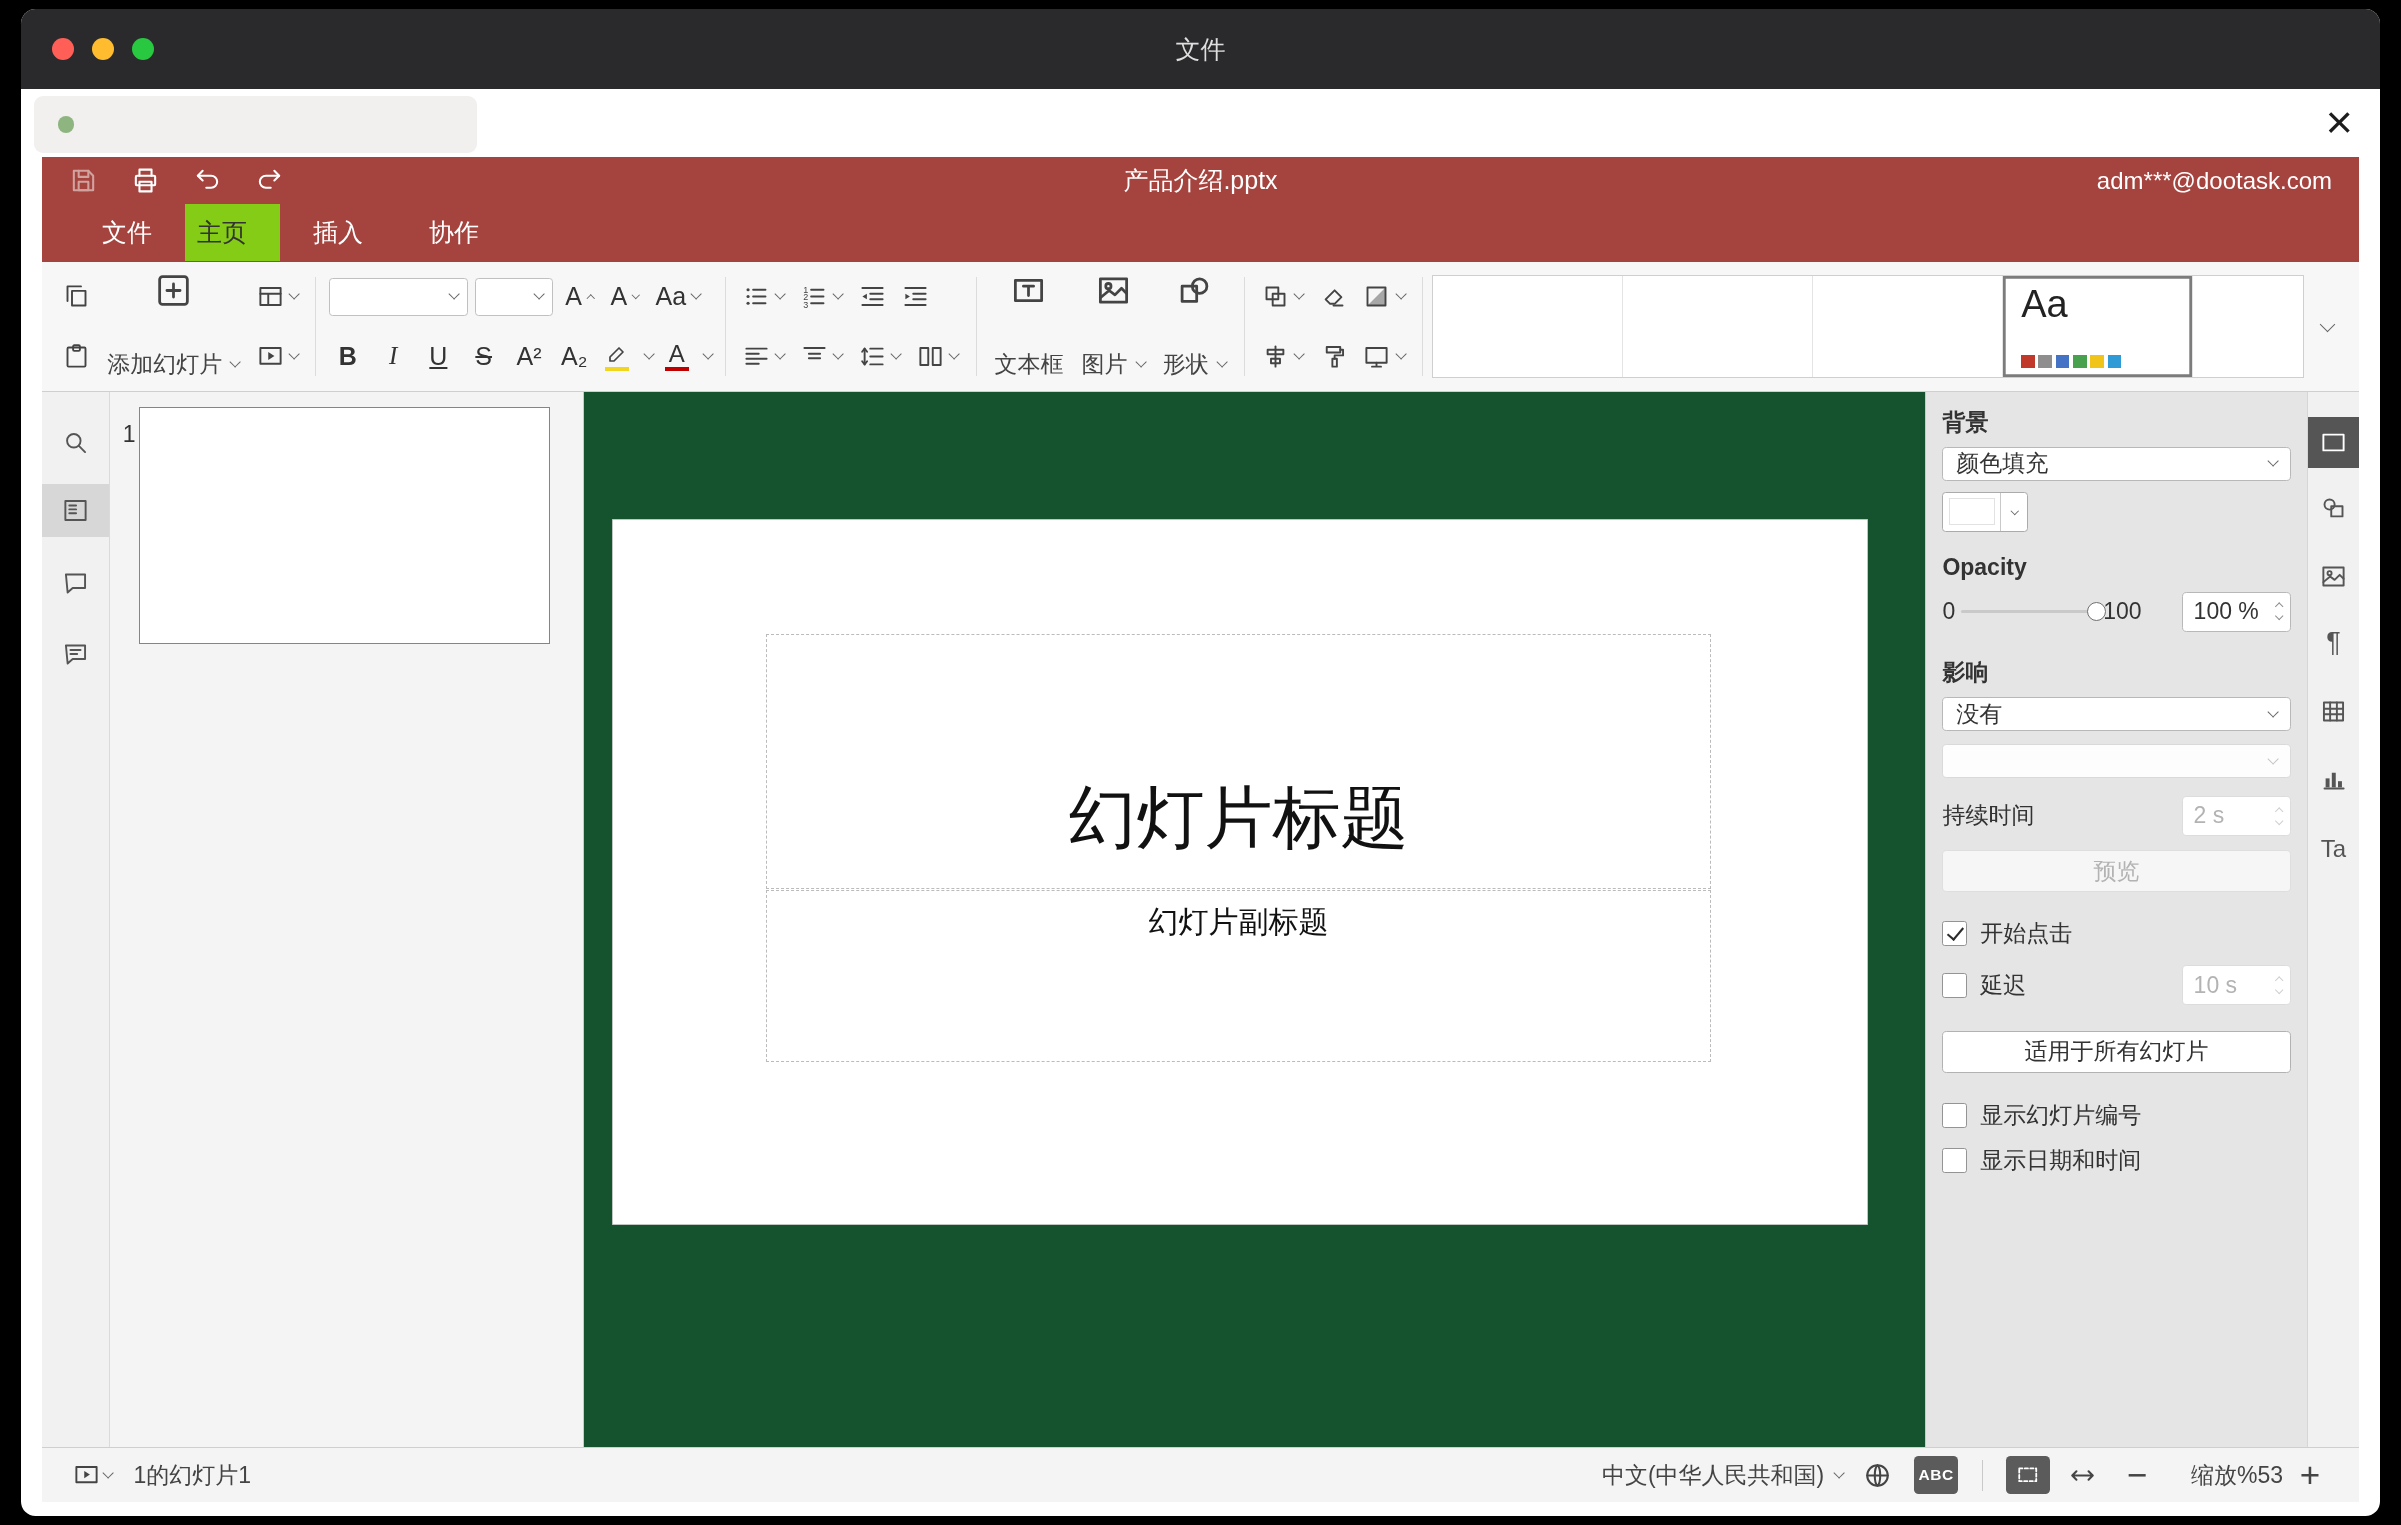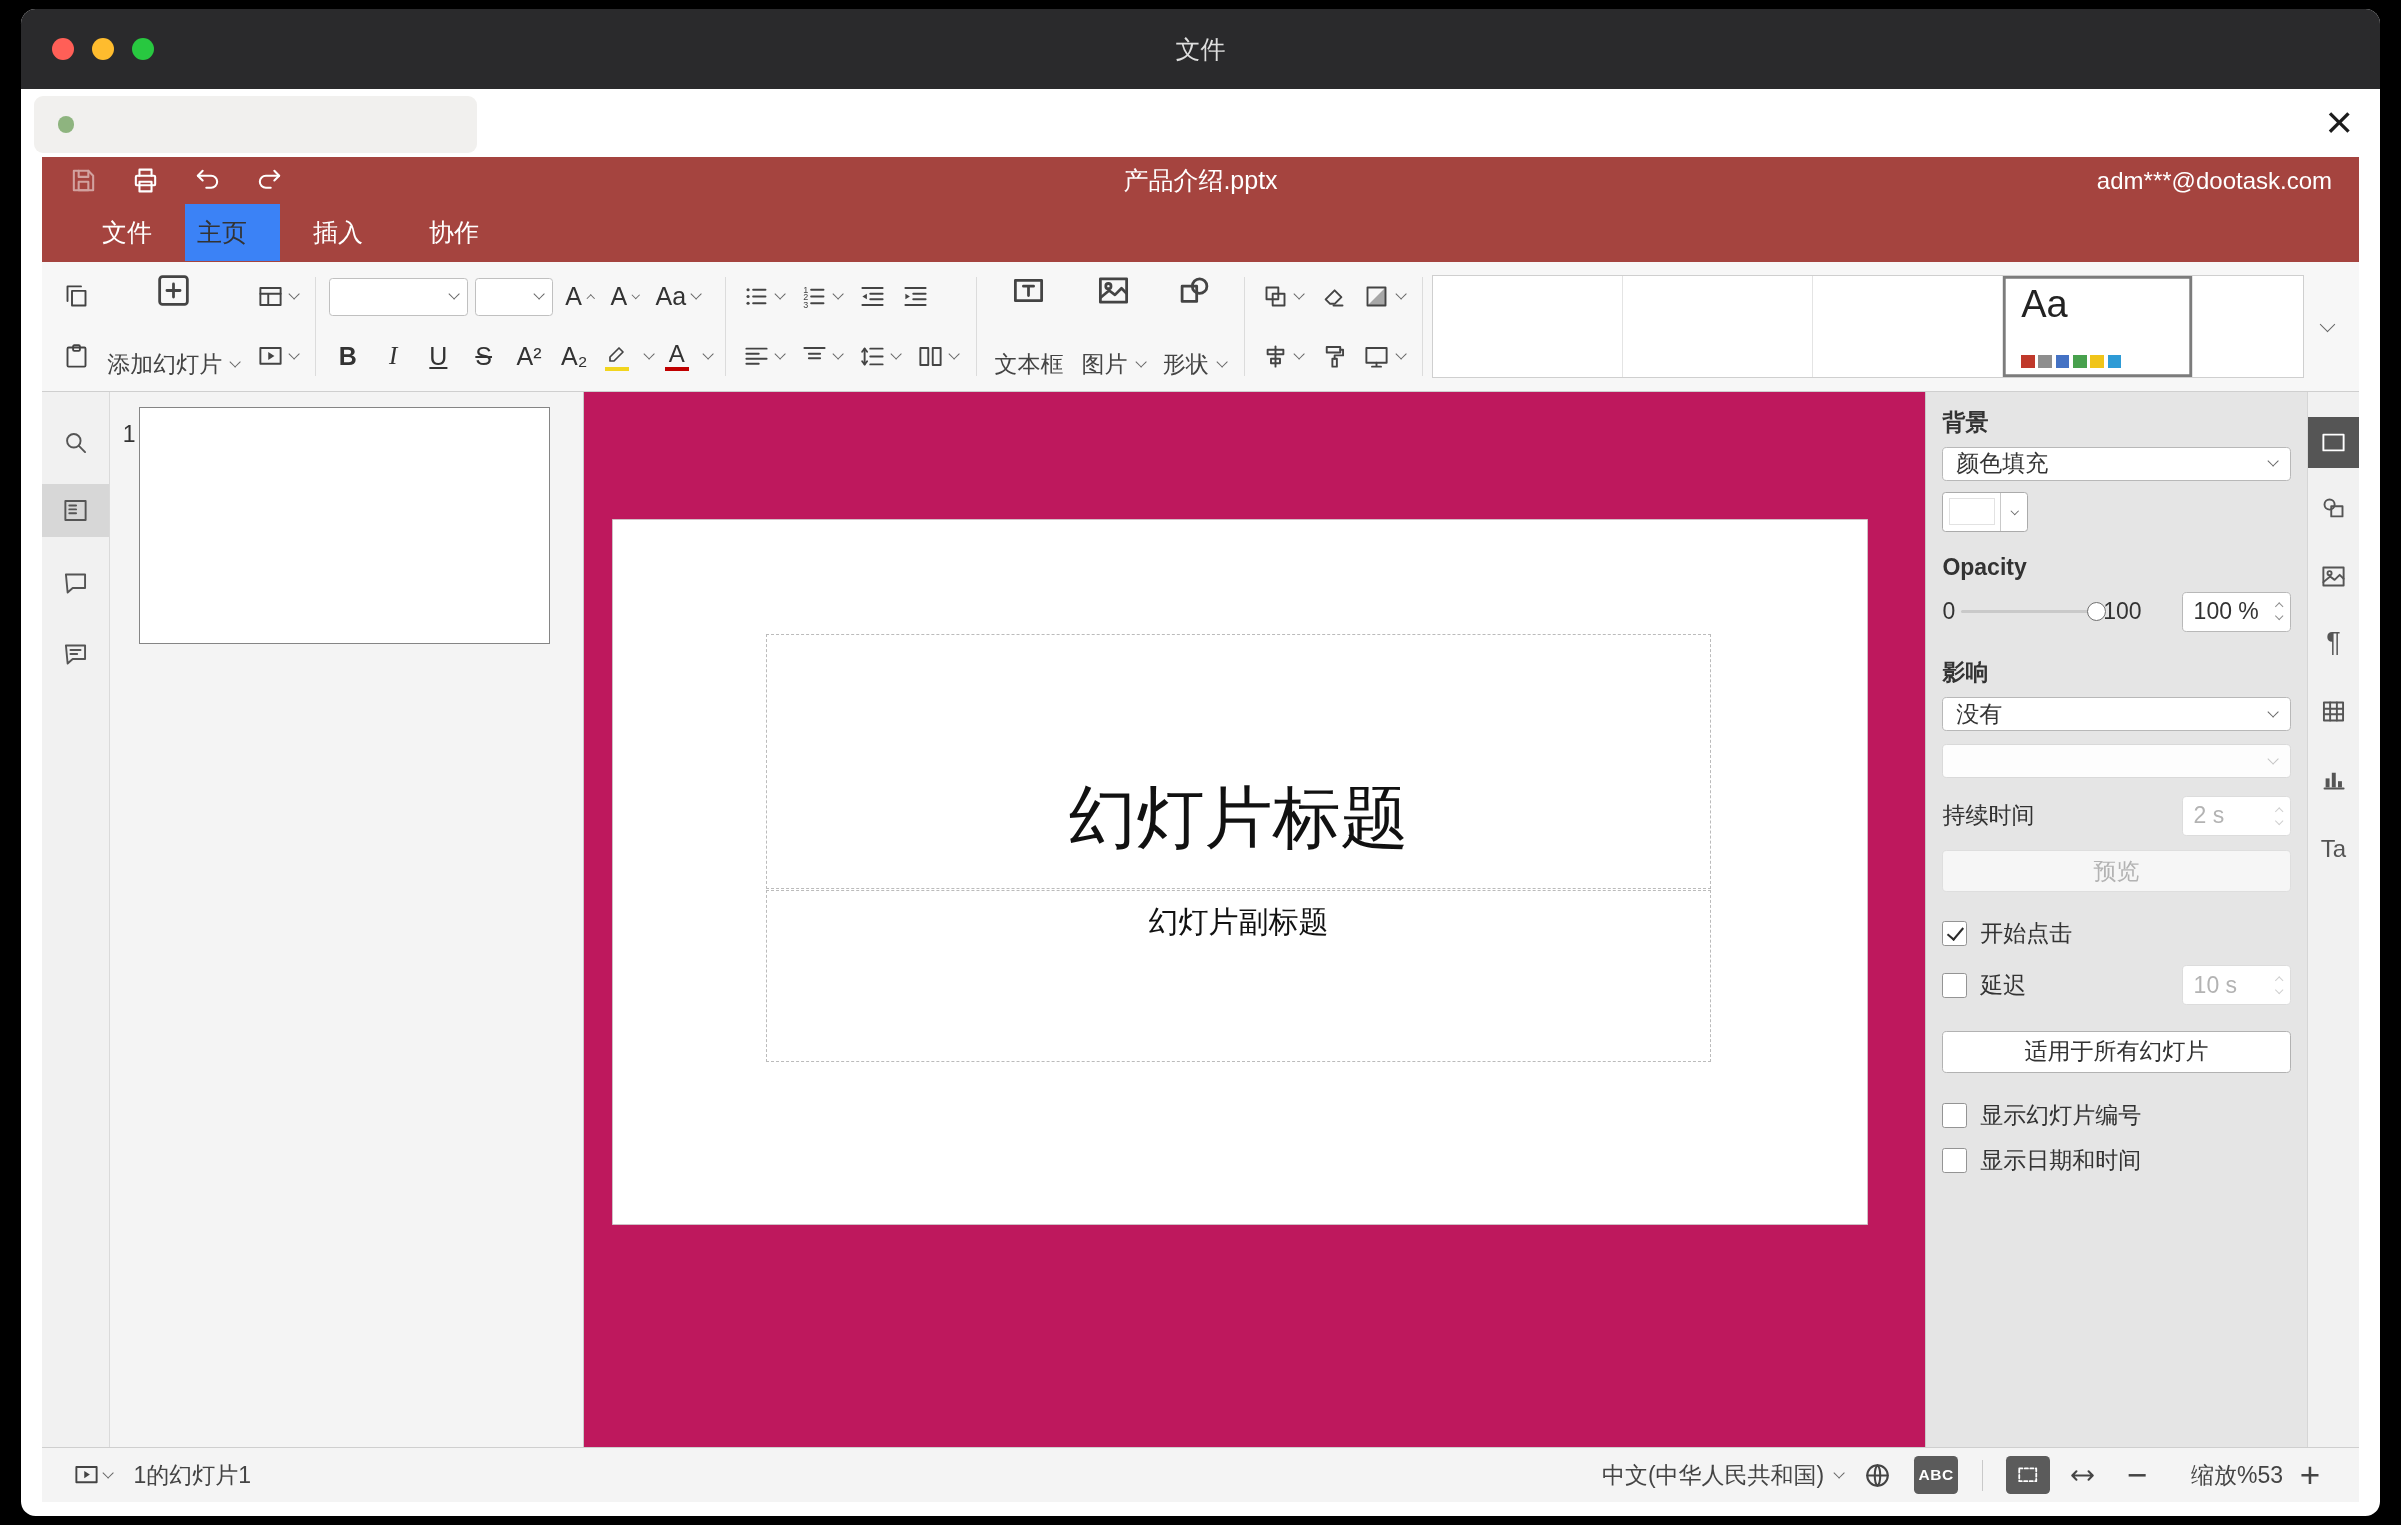--- a/index.html
+++ b/index.html
@@ -21,21 +21,21 @@
   #editor{position:absolute;left:21px;top:148px;width:2317px;height:1345px;display:flex;flex-direction:column;background:#f7f7f7;}
   
   #redhead{height:105px;background:var(--brand_red,#a5443f);color:#fff;position:relative;flex:none;}
   .head-top{height:47px;display:flex;align-items:center;padding:0 27px;position:relative;}
   .head-icons{display:flex;gap:33px;align-items:center;z-index:2;}
   .head-icons button{color:#fff;}
   .doc-title{position:absolute;left:0;right:0;text-align:center;font-size:25px;color:#fff;z-index:1;}
   .user-email{margin-left:auto;font-size:24px;z-index:2;}
   .tabs{height:57px;display:flex;align-items:stretch;padding-left:27px;position:relative;}
   .tab{padding:0 33px;display:flex;align-items:center;font-size:25px;color:#fff;}
-  .tab.active{background:#3b82f6;color:#333;padding-left:12px;}
+  .tab.active{background:#84cc16;color:#333;padding-left:12px;}
   .hamburger{position:absolute;right:29px;top:14.6px;width:31px;height:27px;display:flex;flex-direction:column;justify-content:space-between;padding:3.6px 0;}
   .hamburger span{display:block;height:2.7px;background:#fff;border-radius:1.8px;}
   
   #toolbar{height:130px;background:#f7f7f7;border-bottom:0.9px solid #cfcfcf;display:flex;align-items:stretch;padding:7.3px 11px 7.3px 12.8px;flex:none;}
   .tb-col{display:flex;flex-direction:column;justify-content:space-between;padding:1.8px 3.6px;}
   .trow{height:51px;display:flex;align-items:center;gap:7.3px;}
   .tb-btn{gap:2.7px;padding:3.6px 4.6px;border-radius:2.7px;color:#444;}
   .tb-div{width:0.9px;background:#dcdcdc;margin:7.3px 9px;flex:none;}
   .tall-btn{flex-direction:column;justify-content:space-between;padding:3.6px 9px;color:#444;font-size:23px;gap:3.6px;align-items:center;}
   .tall-label{display:flex;align-items:center;gap:5.5px;white-space:nowrap;}
@@ -65,21 +65,21 @@
   .gal-colors span{width:13.7px;height:13.7px;display:inline-block;}
   .gal-chev{width:44px;display:flex;align-items:center;justify-content:center;}
   
   #main{flex:1;display:flex;min-height:0;}
   #left-strip{width:68px;background:#f1f1f1;border-right:0.9px solid #dadada;position:relative;flex:none;color:#555;}
   .ls-item{position:absolute;left:0;width:67px;height:53px;display:flex;align-items:center;justify-content:center;}
   .ls-item.active{background:#d7d7d7;}
   #thumbs{width:474px;background:#f4f4f4;border-right:0.9px solid #c9c9c9;position:relative;flex:none;}
   .thumb-num{position:absolute;left:12.8px;top:29px;font-size:23px;color:#333;}
   .thumb{position:absolute;left:29px;top:14.6px;width:411px;height:237px;background:#fff;border:1.8px solid #858585;}
-  #canvas-col{flex:1;display:flex;flex-direction:column;min-width:0;background:#be185d;text-decoration:underline;}
+  #canvas-col{flex:1;display:flex;flex-direction:column;min-width:0;background:#14532d;text-decoration:underline;}
   #canvas{flex:1;position:relative;}
   .slide{position:absolute;left:29px;top:128px;width:1254px;height:704px;background:#fff;box-shadow:0 0 0 0.9px #d2d2d2;}
   .ph{border:1.8px dashed #bbb;position:absolute;display:flex;justify-content:center;color:#111;}
   .ph-title{left:153px;top:114px;width:945px;height:255px;align-items:flex-end;padding-bottom:24px;font-size:68px;}
   .ph-sub{left:153px;top:370px;width:945px;height:172px;align-items:flex-start;padding-top:11px;font-size:30px;}
   #notes{height:60px;border-top:0.9px solid #c9c9c9;background:#f1f1f1;display:flex;align-items:center;padding-left:36px;font-size:25.5px;color:#3c3c3c;flex:none;}
   
   #right-panel{width:383px;background:#e5e5e5;border-left:0.9px solid #c9c9c9;border-right:0.9px solid #d6d6d6;padding:14.6px 16.4px;font-size:24px;color:#333;flex:none;overflow:hidden;}
   .rp-label{font-weight:bold;font-size:23px;}
   .select{height:34px;border:0.9px solid #b8b8b8;border-radius:4.6px;background:#fff;display:flex;align-items:center;padding:0 12.8px;font-size:23px;}

